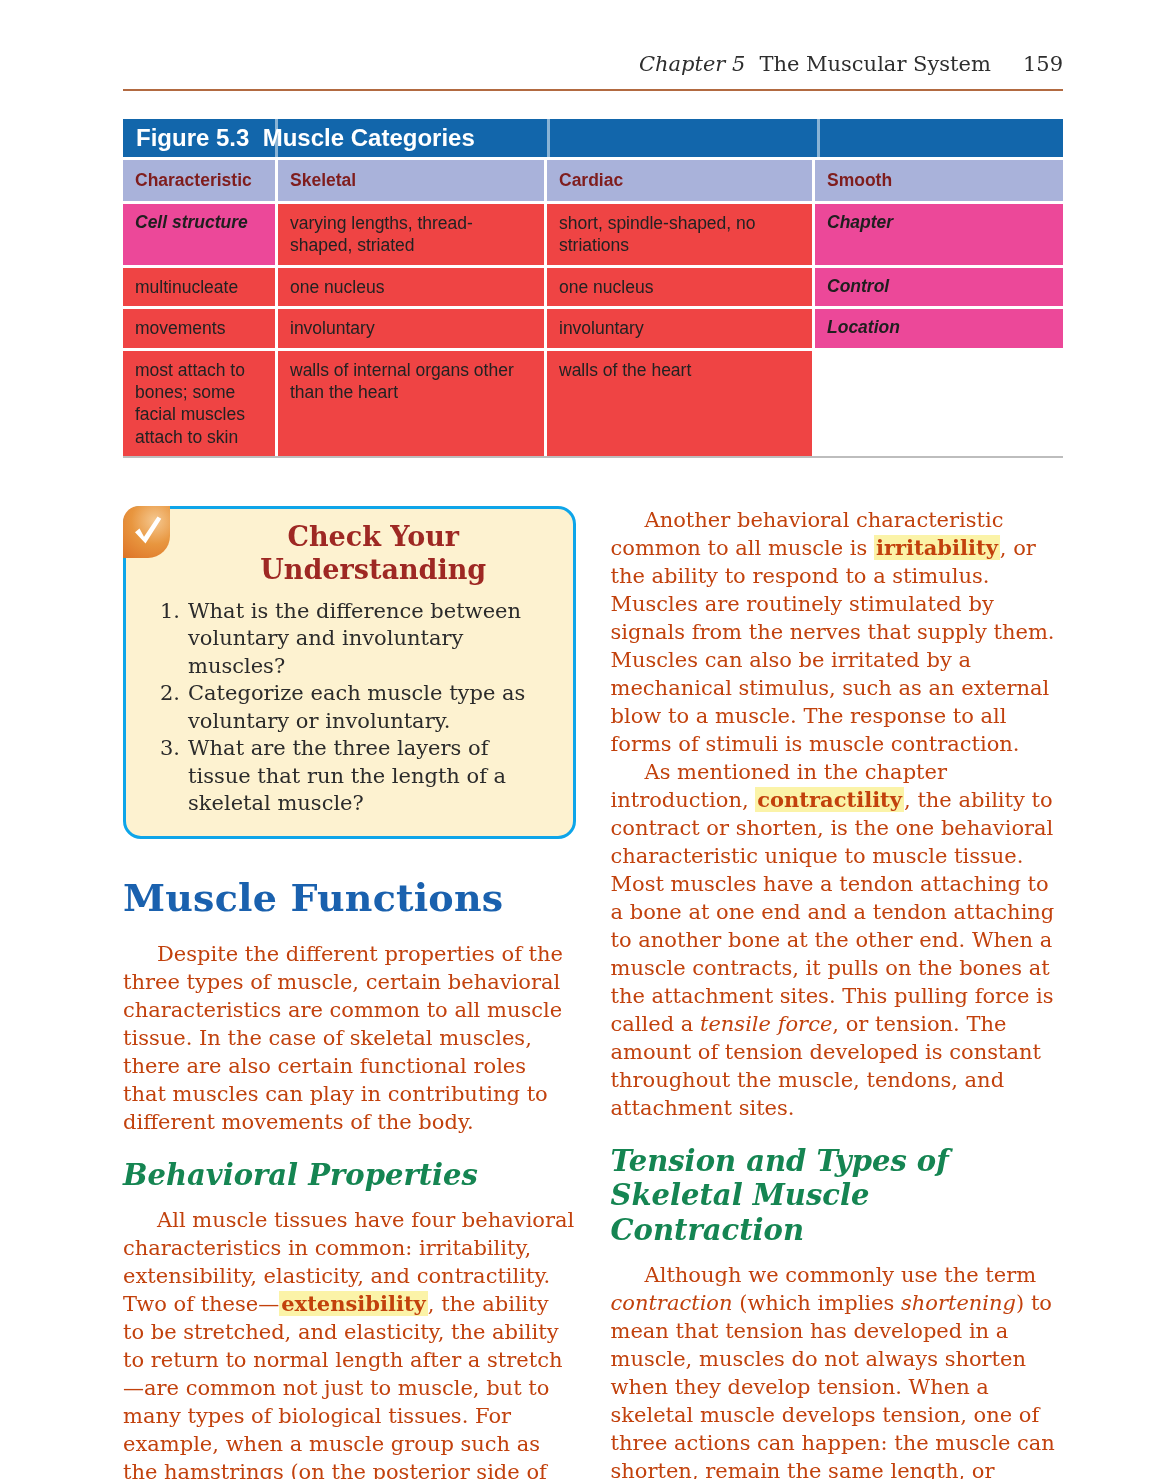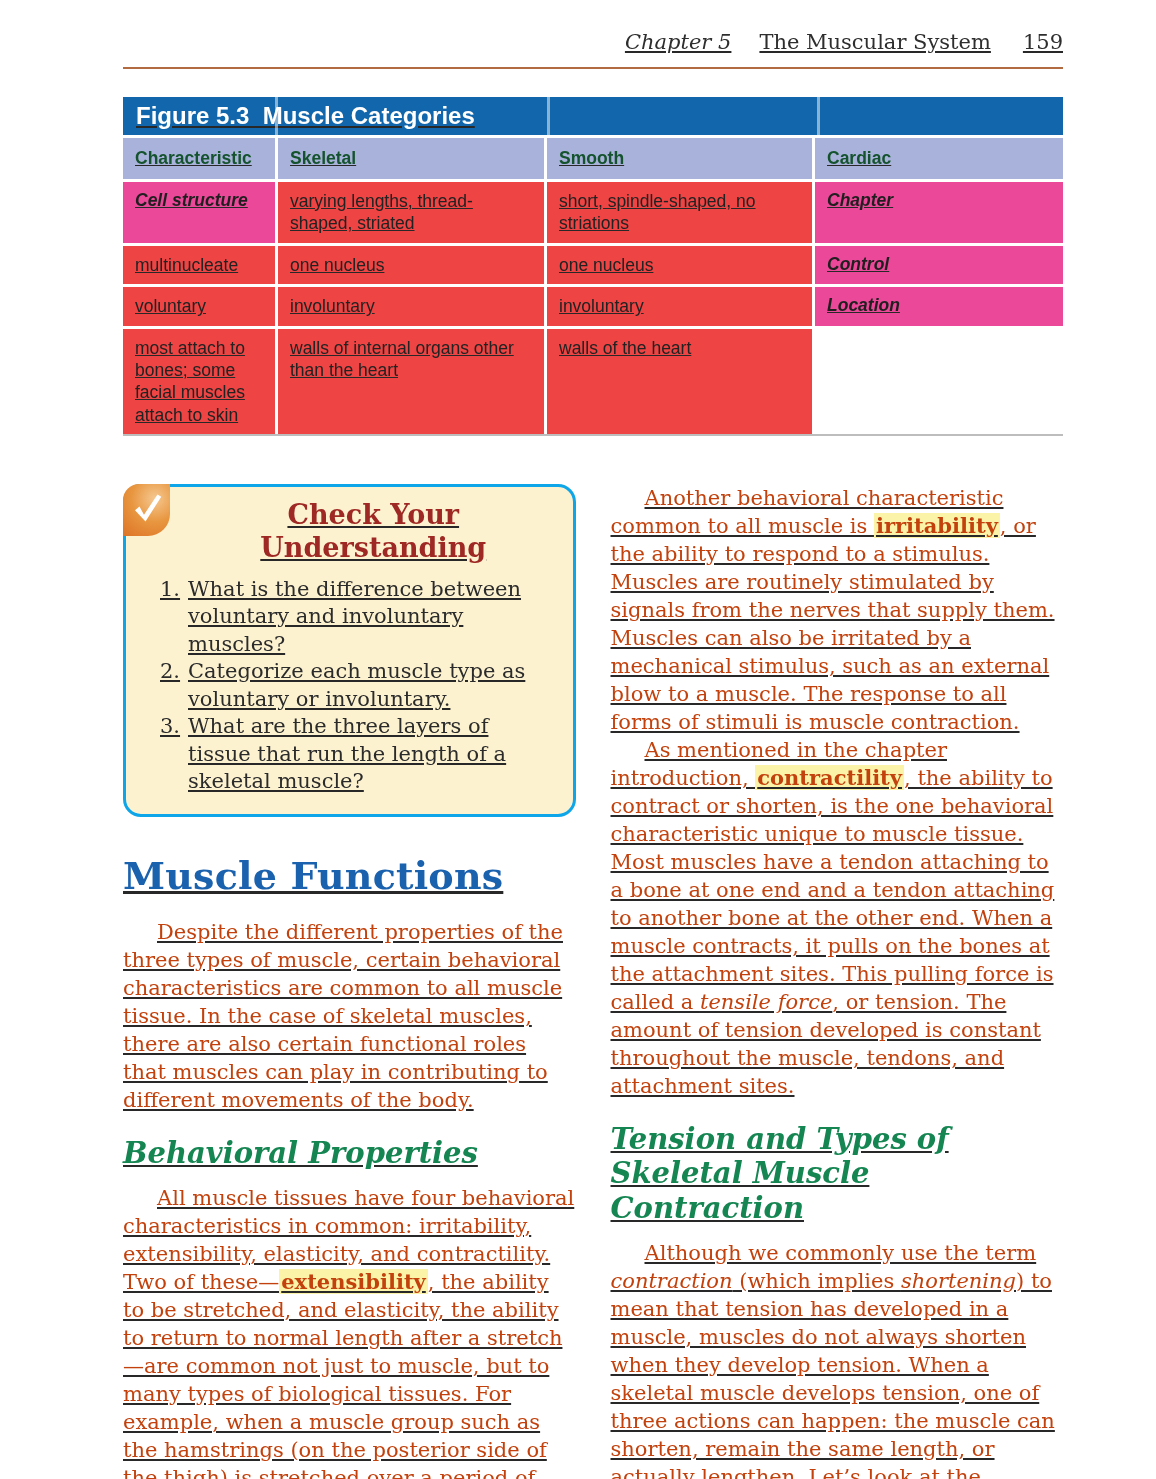--- a/index.html
+++ b/index.html
@@ -2,43 +2,43 @@
 <html><head>
 <meta charset="utf-8">
 <style>
   * { margin:0; padding:0; box-sizing:border-box; }
   html,body { background:#ffffff; }
   body {
     width:1156px; height:1479px; overflow:hidden;
     font-family:"DejaVu Serif", serif;
     color:#282828;
   }
-  .page { width:1156px; height:1479px; padding:30px 93px 0 123px;text-decoration:underline; }
+  .page { width:1156px; height:1479px; padding:52px 93px 0 123px; }
 
   
   .running-head {
     display:flex; justify-content:flex-end; align-items:baseline;
     font-size:21px; color:#2e2e2e;
     border-bottom:2px solid #b26a41; padding-bottom:13px;
   }
   .running-head .chap { font-style:italic; }
-  .running-head .title { margin-left:28px; }
+  .running-head .title { margin-left:14px; }
   .running-head .pagenum { margin-left:32px; }
 
   
   .figure { margin-top:28px; font-family:"Liberation Sans", sans-serif; border-bottom:2px solid #bdbdbd; }
   .figure-title {
     position:relative; background:#1266ab; color:#ffffff;
     font-weight:bold; font-size:24px; line-height:38px; height:38px;
     padding-left:13px; white-space:pre-wrap;
   }
   .figure-title .stripe { position:absolute; top:0; bottom:0; width:3px; background:rgba(255,255,255,.5); }
   .tbl { display:grid; grid-template-columns:152fr 266fr 265fr 248fr; gap:3px; background:#ffffff; margin-top:3px; }
   .tbl .hcell {
-    background:#a9b2da; color:#14532d; font-weight:bold; font-size:17.5px;
+    background:#a9b2da; color:#7f1d1d; font-weight:bold; font-size:17.5px;
     padding:10px 12px;
   }
   .tbl .lcell {
     background:#ec4899; color:#1f1f1f; font-weight:bold; font-style:italic;
     font-size:17.5px; padding:8px 10px 8px 12px;
   }
   .tbl .dcell {
     background:#ef4444; color:#222222; font-size:17.5px; line-height:1.28;
     padding:8px 14px 8px 12px;
   }
@@ -92,34 +92,34 @@
     <span class="title">The Muscular System</span>
     <span class="pagenum">159</span>
   </div>
 
   <div class="figure">
     <div class="figure-title">Figure 5.3  Muscle Categories<div class="stripe" style="left: 152px;"></div><div class="stripe" style="left: 424px;"></div><div class="stripe" style="left: 694px;"></div></div>
     <span class="stripe" style="position:absolute;"></span>
     <div class="tbl">
       <div class="hcell">Characteristic</div>
       <div class="hcell">Skeletal</div>
+      <div class="hcell">Cardiac</div>
       <div class="hcell">Smooth</div>
-      <div class="hcell">Cardiac</div>
 
       <div class="lcell">Cell structure</div>
       <div class="dcell">varying lengths, thread-shaped, striated</div>
       <div class="dcell">short, spindle-shaped, no striations</div>
 
       <div class="lcell">Chapter</div>
       <div class="dcell">multinucleate</div>
       <div class="dcell">one nucleus</div>
       <div class="dcell">one nucleus</div>
 
       <div class="lcell">Control</div>
-      <div class="dcell">voluntary</div>
+      <div class="dcell">movements</div>
       <div class="dcell">involuntary</div>
       <div class="dcell">involuntary</div>
 
       <div class="lcell">Location</div>
       <div class="dcell">most attach to bones; some facial muscles attach to skin</div>
       <div class="dcell">walls of internal organs other than the heart</div>
       <div class="dcell">walls of the heart</div>
     </div>
   </div>
 

